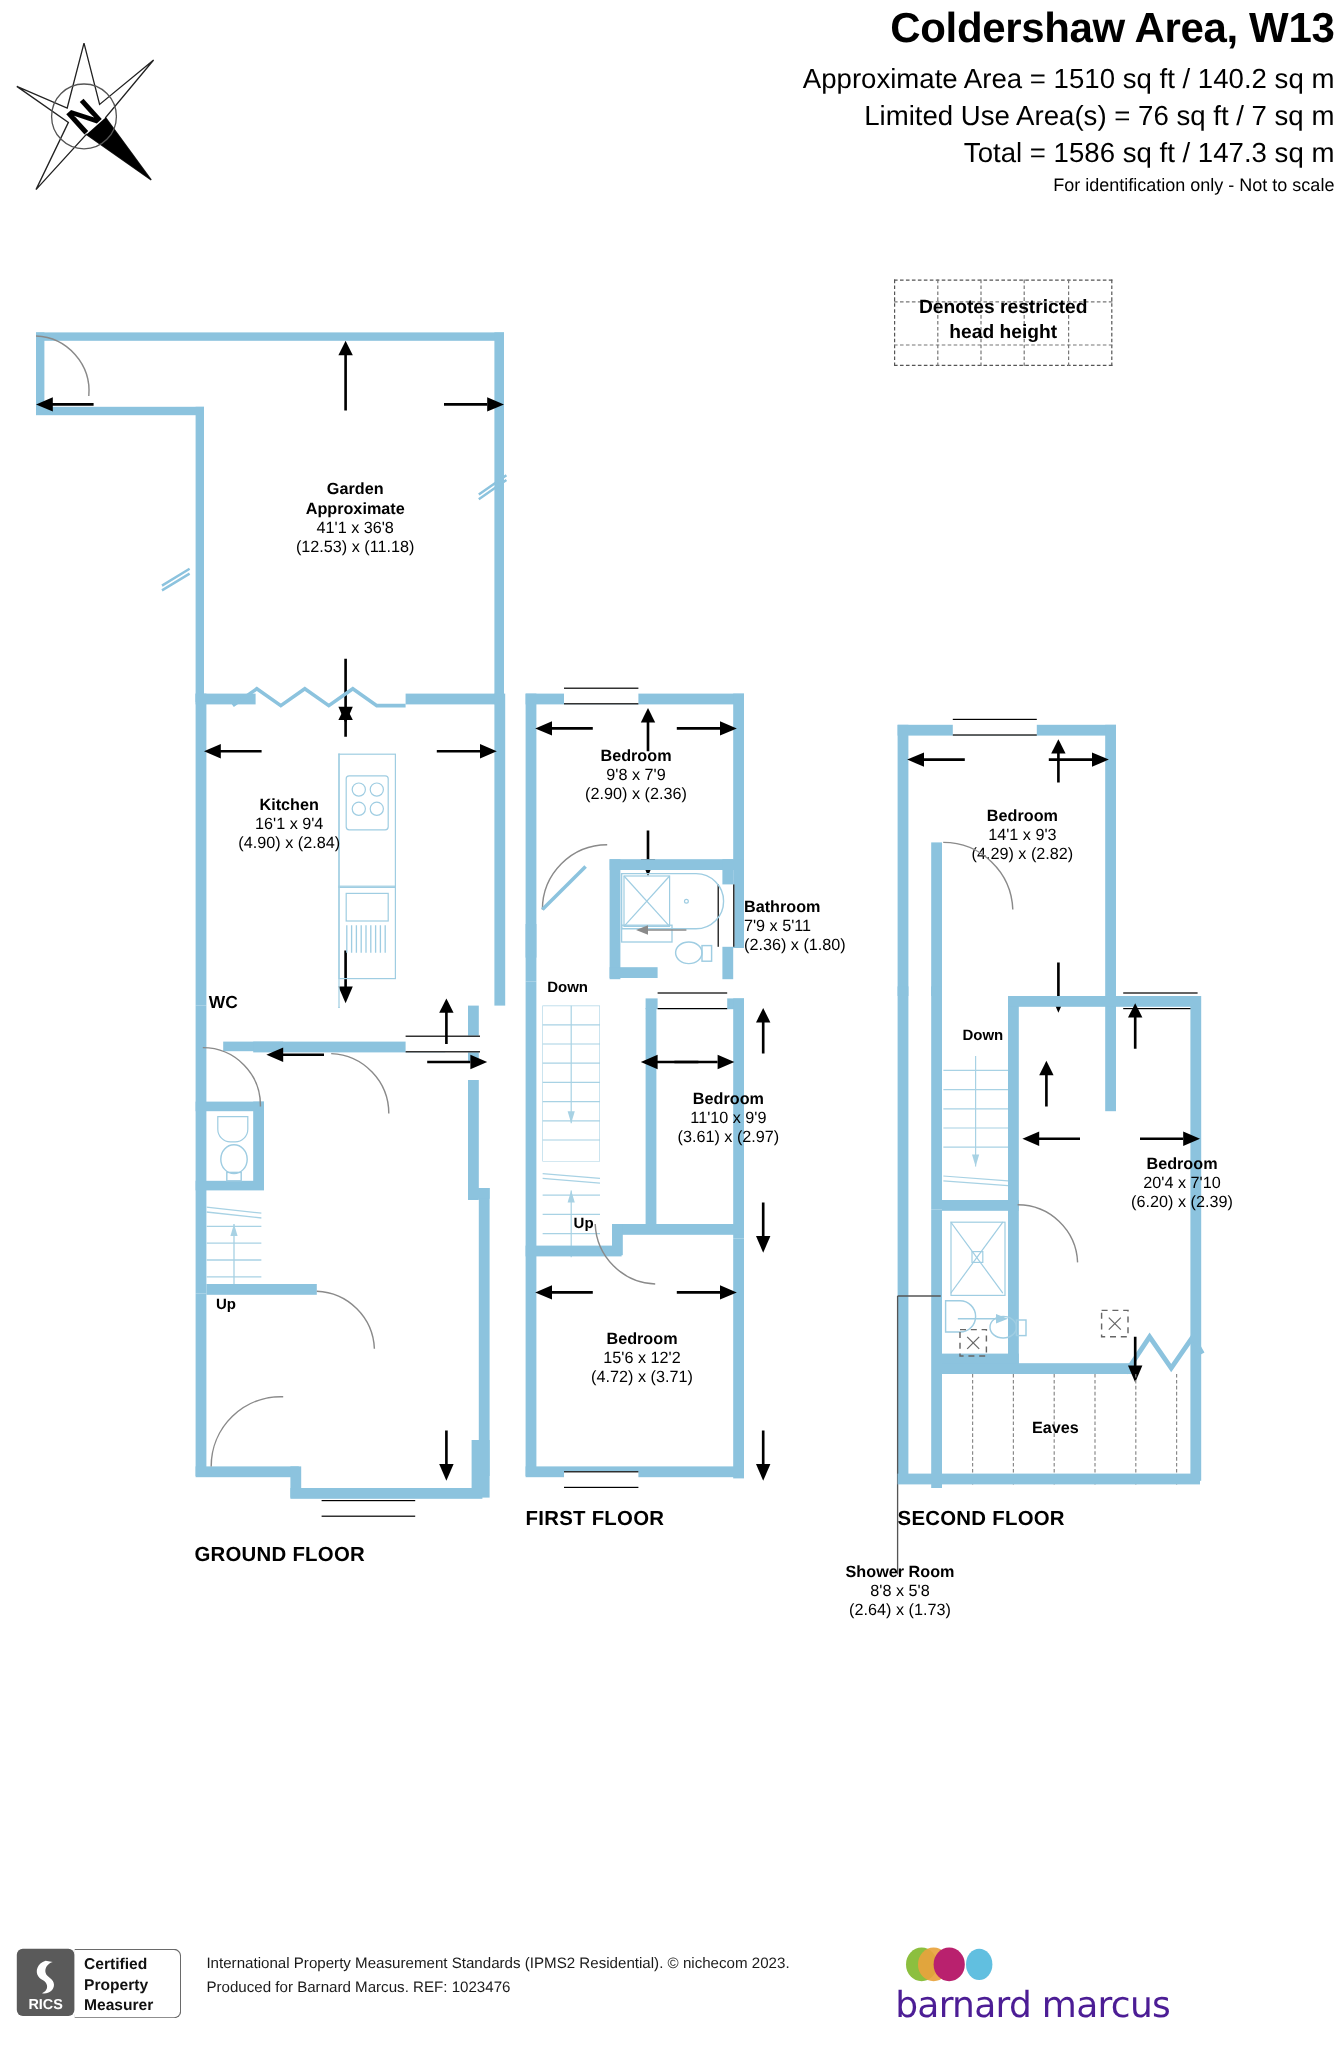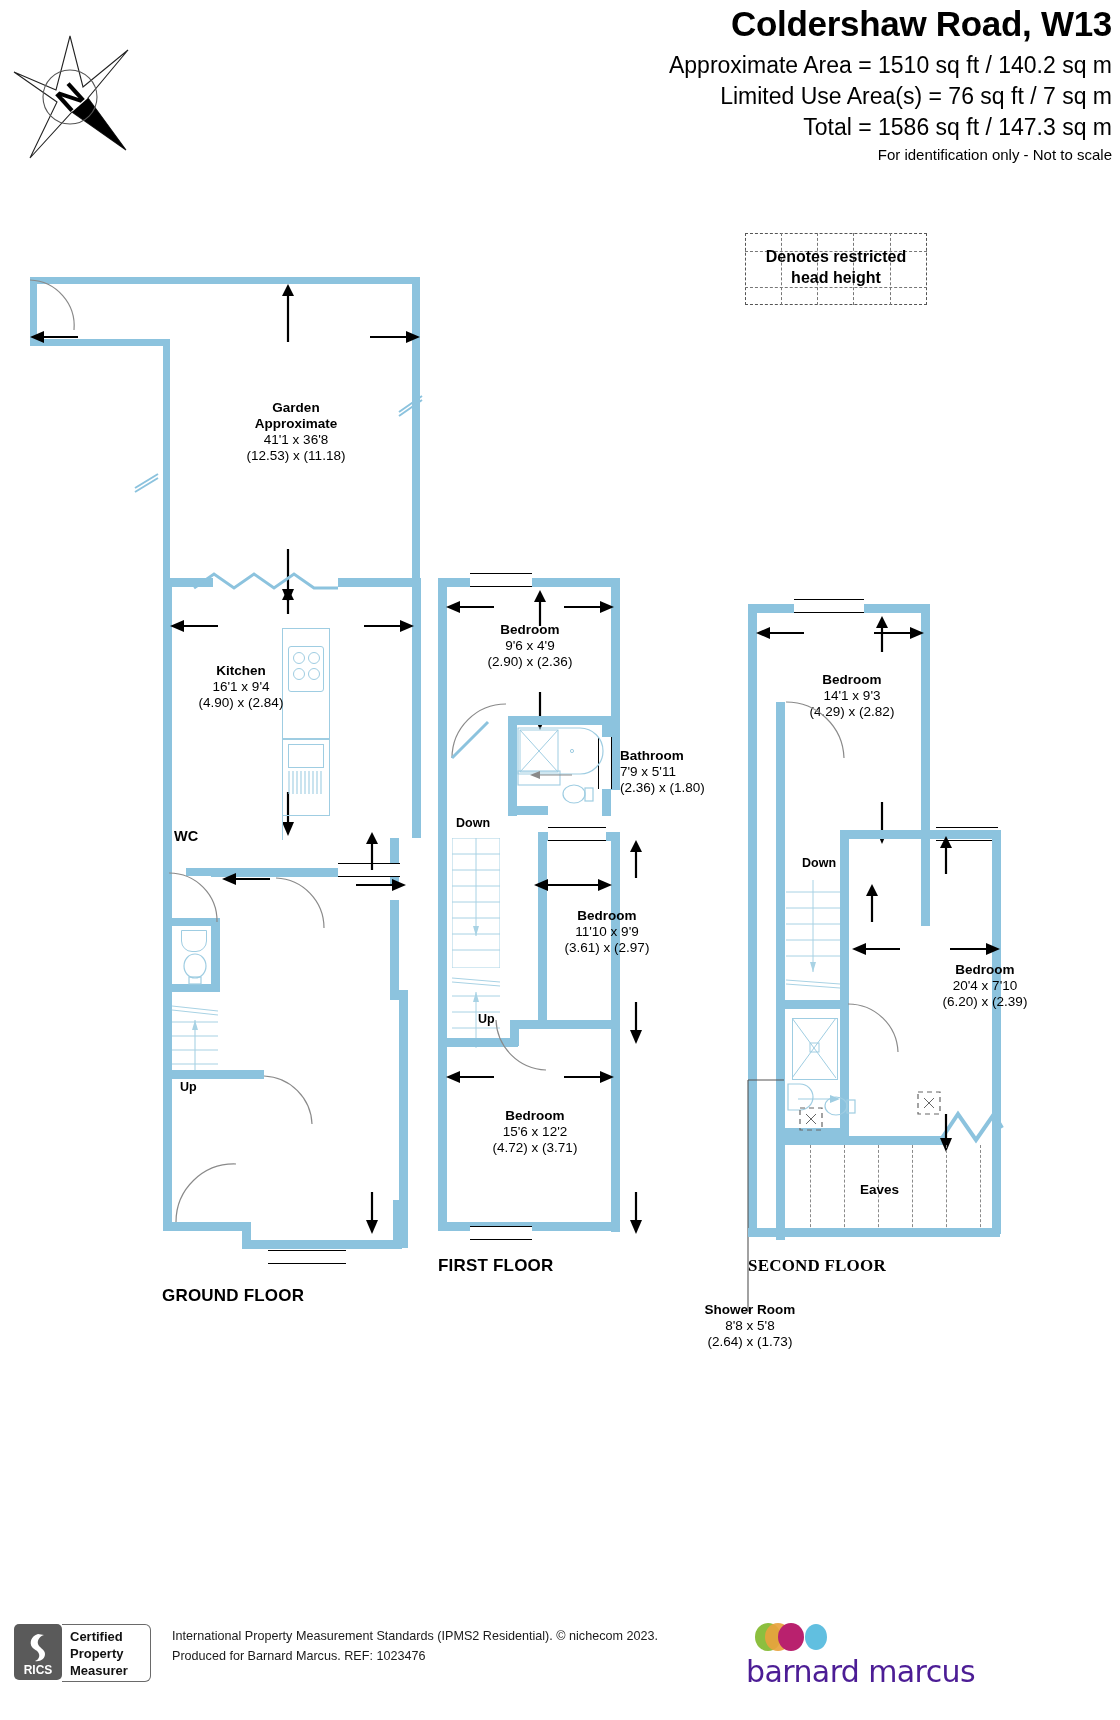--- a/index.html
+++ b/index.html
@@ -33,21 +33,21 @@
   #rics{left:14px;top:1624px;width:48px;height:56px;background:#5a5a5a;border-radius:5px;color:#fff;}
   #ricsw{left:62px;top:1624px;width:88px;height:56px;border:1.3px solid #6a6a6a;border-left:none;border-radius:0 6px 6px 0;}
   .ricsline{position:absolute;left:8px;font-size:13px;font-weight:bold;color:#111;}
   #foottext{left:172px;top:1626px;font-size:12.6px;line-height:20px;color:#1a1a1a;width:580px;}
   #bmlogo{left:748px;top:1622px;width:210px;height:30px;}
   #bmname{left:746px;top:1654px;font-size:30px;letter-spacing:-0.6px;color:#4c1d95;font-family:"DejaVu Sans",sans-serif;}
 </style>
 </head>
 <body>
 
-<div class="abs" id="title">Coldershaw Road, W13</div>
+<div class="abs" id="title">Coldershaw Area, W13</div>
 <div class="abs hdrline" id="hl1">Approximate Area = 1510 sq ft / 140.2 sq m</div>
 <div class="abs hdrline" id="hl2">Limited Use Area(s) = 76 sq ft / 7 sq m</div>
 <div class="abs hdrline" id="hl3">Total = 1586 sq ft / 147.3 sq m</div>
 <div class="abs" id="hl4">For identification only - Not to scale</div>
 
 <div class="abs" id="compass">
   <svg width="120" height="130" viewBox="0 0 120 130">
     <polygon points="60,4 73,55 118,18 78,66 116,118 62,80 20,126 47,70 4,40 46,58" fill="none" stroke="#222" stroke-width="1.1"></polygon>
     <polygon points="62,80 116,118 78,66" fill="#000"></polygon>
     <circle cx="60" cy="65" r="27" fill="none" stroke="#555" stroke-width="1.1"></circle>
@@ -264,21 +264,21 @@
     <line x1="10" y1="38" x2="10" y2="12" stroke="#000" stroke-width="2.2"></line>
       <polygon points="10,2 4,14 16,14" fill="#000"></polygon>
   </svg>
   <svg class="abs" style="left:100px;top:690px;" width="20" height="42">
     <line x1="10" y1="2" x2="10" y2="28" stroke="#000" stroke-width="2.2"></line>
       <polygon points="10,40 4,26 16,26" fill="#000"></polygon>
   </svg>
 
   <div class="room-lbl" style="left:22px;top:622px;width:156px;">
     <b>Bedroom</b><br>
-    <span>9'6 x 4'9</span><br>
+    <span>9'8 x 7'9</span><br>
     <span>(2.90) x (2.36)</span>
   </div>
 
   <div class="wall" style="left:78px;top:716px;width:112px;height:9px;"></div>
   <div class="wall" style="left:78px;top:716px;width:9px;height:100px;"></div>
   <div class="wall" style="left:8px;top:770px;width:9px;height:48px;"></div>
   <div class="wall" style="left:78px;top:806px;width:40px;height:9px;"></div>
   <div class="wall" style="left:172px;top:716px;width:9px;height:24px;"></div>
   <div class="wall" style="left:172px;top:786px;width:9px;height:30px;"></div>
   <div class="winv" style="left:168px;top:737px;width:12px;height:52px;"></div>
@@ -533,21 +533,21 @@
   </svg>
   <div class="dashline" style="left:70px;top:1145px;height:92px;"></div>
   <div class="dashline" style="left:104px;top:1145px;height:92px;"></div>
   <div class="dashline" style="left:138px;top:1145px;height:92px;"></div>
   <div class="dashline" style="left:172px;top:1145px;height:92px;"></div>
   <div class="dashline" style="left:206px;top:1145px;height:92px;"></div>
   <div class="dashline" style="left:240px;top:1145px;height:92px;"></div>
   <div class="wall" style="left:8px;top:1228px;width:252px;height:9px;"></div>
   <div class="tiny" style="left:120px;top:1182px;font-size:13.5px;">Eaves</div>
 
-  <div class="floor-lbl" style="left:8px;top:1256px;font-family:Liberation Serif, serif;">SECOND FLOOR</div>
+  <div class="floor-lbl" style="left:8px;top:1256px;">SECOND FLOOR</div>
 </div>
 
 <div class="room-lbl" style="left:660px;top:1302px;width:180px;">
   <b>Shower Room</b><br>
   <span>8'8 x 5'8</span><br>
   <span>(2.64) x (1.73)</span>
 </div>
 
 <div class="abs" id="rics">
   <svg width="48" height="56" viewBox="0 0 48 56">

